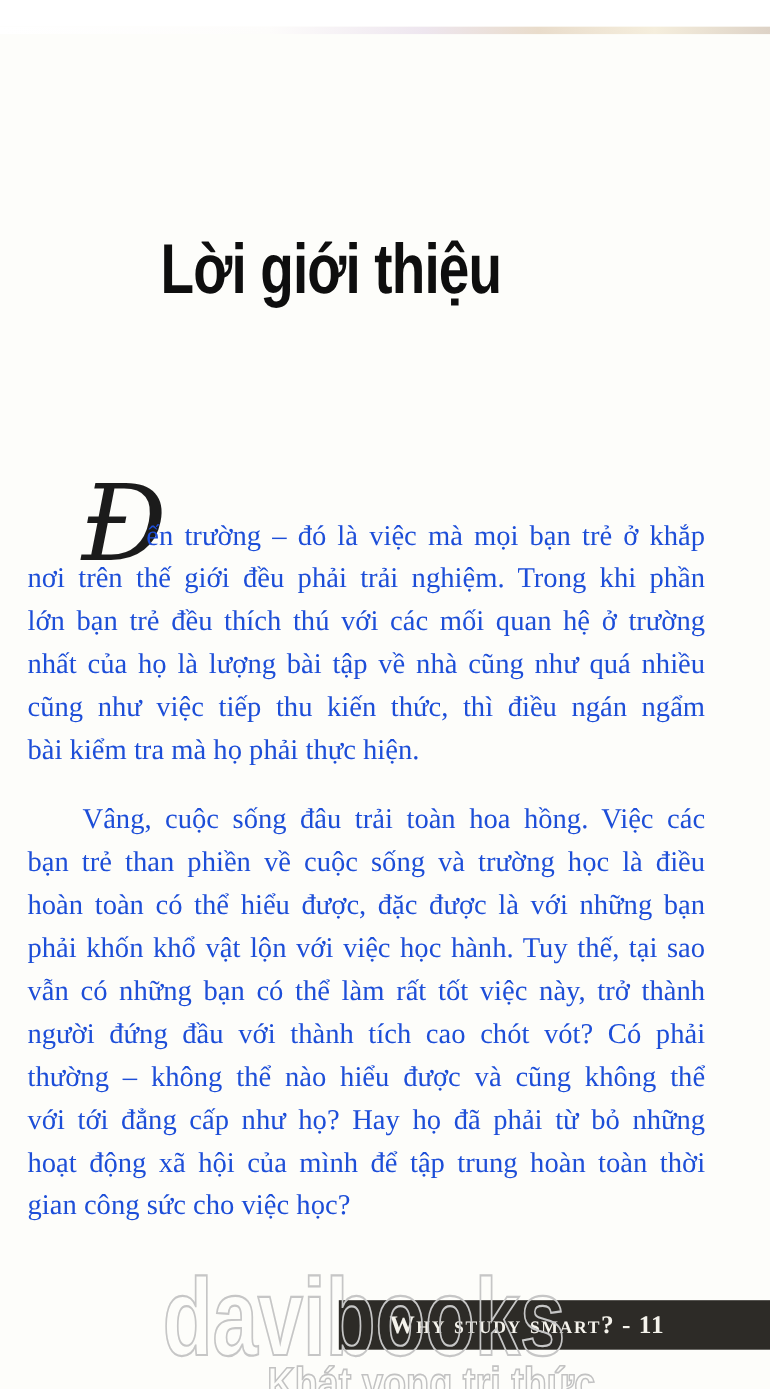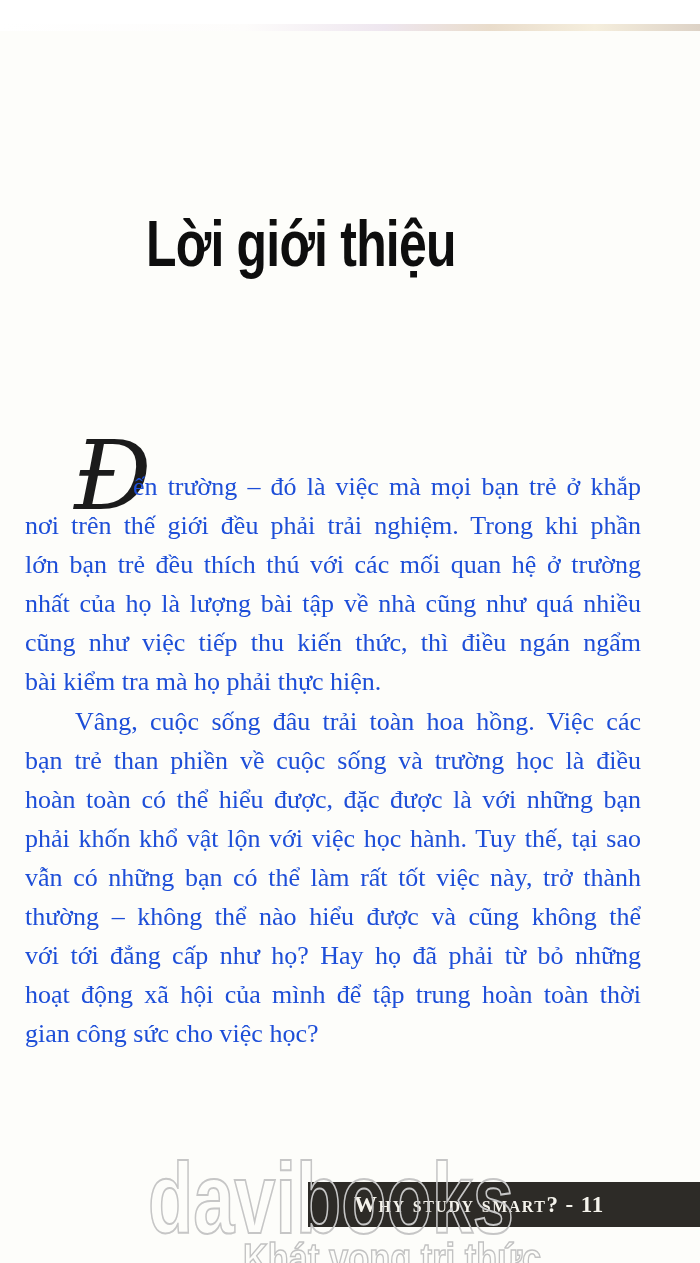--- a/index.html
+++ b/index.html
@@ -25,21 +25,21 @@
     color:#0e0e0e;
     white-space:nowrap;
     transform:scaleX(0.78);
     transform-origin:left top;
   }
   .body-block{
     position:absolute;left:25px;width:616px;
     font-size:26px;color:#1d4ed8;
   }
   .para-1{top:443px;}
-  .para-2{top:678px;}
+  .para-2{top:701px;}
   .tline{
     height:39px;line-height:39px;
     text-align:justify;text-align-last:justify;
     white-space:normal;overflow:visible;
   }
   .tline.lastline{text-align-last:left;}
   .tline.dropcap-offset{padding-left:108px;}
   .tline.first-indent{padding-left:50px;}
   .drop-cap{
     position:absolute;left:74px;top:404px;
@@ -117,20 +117,21 @@
     <div class="tline">cũng như việc tiếp thu kiến thức, thì điều ngán ngẩm</div>
     <div class="tline lastline">bài kiểm tra mà họ phải thực hiện.</div>
   </div>
 
   <div class="body-block para-2">
     <div class="tline first-indent">Vâng, cuộc sống đâu trải toàn hoa hồng. Việc các</div>
     <div class="tline">bạn trẻ than phiền về cuộc sống và trường học là điều</div>
     <div class="tline">hoàn toàn có thể hiểu được, đặc được là với những bạn</div>
     <div class="tline">phải khốn khổ vật lộn với việc học hành. Tuy thế, tại sao</div>
     <div class="tline">vẫn có những bạn có thể làm rất tốt việc này, trở thành</div>
+    <div class="tline">người đứng đầu với thành tích cao chót vót? Có phải</div>
     <div class="tline">thường – không thể nào hiểu được và cũng không thể</div>
     <div class="tline">với tới đẳng cấp như họ? Hay họ đã phải từ bỏ những</div>
     <div class="tline">hoạt động xã hội của mình để tập trung hoàn toàn thời</div>
     <div class="tline lastline">gian công sức cho việc học?</div>
   </div>
 
   <div class="footer-bar">
     <span class="footer-bar-text"><span>Why study smart?</span><span class="sep">-</span><span class="pgnum">11</span></span>
   </div>
 

